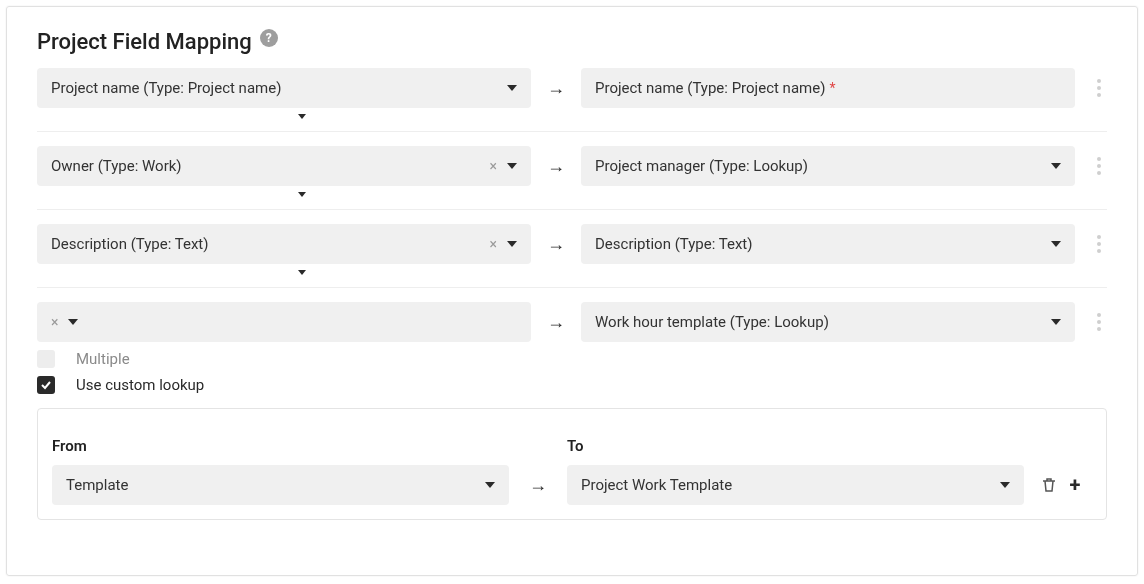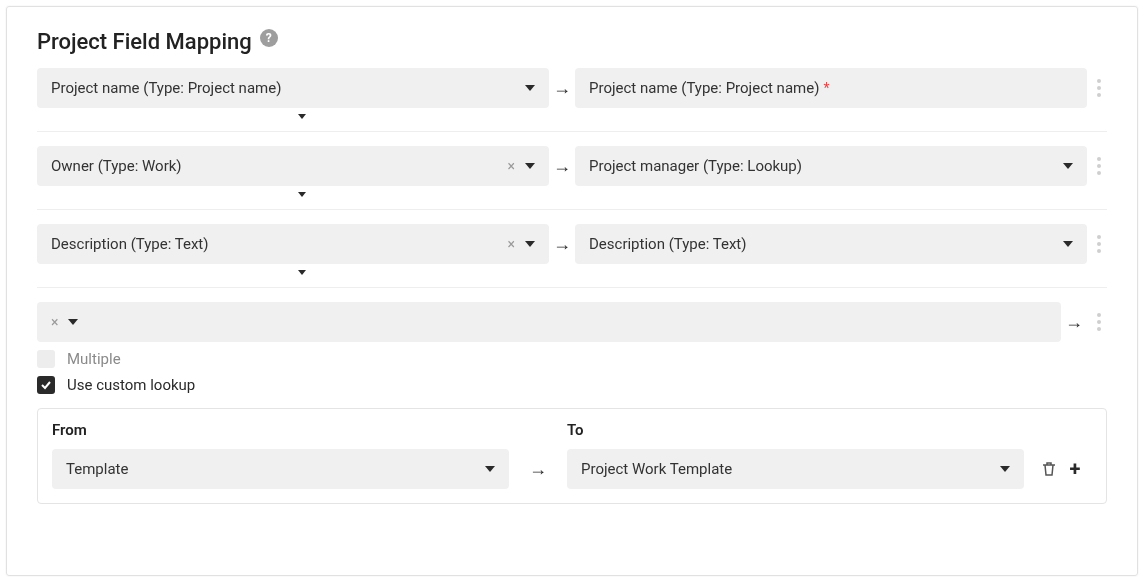--- a/index.html
+++ b/index.html
@@ -39,21 +39,21 @@
     font-size:12px;font-weight:700;
   }
 
   .mapping-block { padding:4px 0 12px 0; border-bottom:1px solid #eee; }
   .mapping-block.last { border-bottom:none; padding-bottom:4px; }
   .mapping-block + .mapping-block { margin-top:10px; }
 
   .mapping-row {
     display:flex;
     align-items:center;
-    gap:0;
+    gap:12px;
     position:relative;
   }
   .select {
     flex:1 1 0;
     background:#f0f0f0;
     height:40px;
     border-radius:4px;
     display:flex;
     align-items:center;
     padding:0 14px;
@@ -84,35 +84,35 @@
   .dots span { width:4px;height:4px;background:#cfcfcf;border-radius:50%; display:block; }
 
   .subrow {
     display:flex; align-items:center; justify-content:flex-start;
   }
   .subrow .below-caret {
     width:530px;  
     display:flex; justify-content:center; padding-top:6px;
   }
 
-  .checkbox-row { display:flex; align-items:center; gap:12px; font-size:15px; margin-top:8px; }
+  .checkbox-row { display:flex; align-items:center; gap:21px; font-size:15px; margin-top:8px; }
   .chk {
     width:18px;height:18px;border-radius:3px;display:inline-flex;align-items:center;justify-content:center;
     flex:0 0 auto;
   }
   .chk.off { background:#ededed; }
   .chk.on { background:#2a2a2a; }
   .chk.on svg { display:block; }
   .muted { color:#8a8a8a; }
 
   .lookup-panel {
     margin-top:14px;
     border:1px solid #e4e4e4;
     border-radius:4px;
-    padding:12px 14px 14px 14px;
+    padding:28px 14px 14px 14px;
   }
   .lookup-headers { display:flex; gap:16px; align-items:center; margin-bottom:10px; }
   .lookup-headers .col { flex:1 1 0; font-size:15px; font-weight:600; color:#222; }
   .lookup-headers .spacer { width:26px; flex:0 0 auto; }
   .lookup-headers .tail { width:52px; flex:0 0 auto; }
 
   .lookup-row { display:flex; gap:16px; align-items:center; }
   .lookup-row .tail-actions { display:flex; align-items:center; gap:8px; width:52px; flex:0 0 auto; }
   .icon-btn { width:18px;height:18px;display:inline-flex;align-items:center;justify-content:center;color:#555;cursor:pointer; }
   .icon-btn.add { font-size:20px; font-weight:700; color:#2a2a2a; }
@@ -215,20 +215,26 @@
 
   <div class="mapping-block last">
     <div class="mapping-row">
       <div class="select">
         <span class="actions">
           <span class="clear-x">×</span>
           <span class="caret"></span>
         </span>
       </div>
       <div class="arrow">→</div>
+      <div class="select">
+        <span class="label">Work hour template (Type: Lookup)</span>
+        <span class="actions">
+            <span class="caret"></span>
+          </span>
+      </div>
       <div class="dots">
           <span></span>
           <span></span>
           <span></span>
         </div>
     </div>
 
     <div class="checkbox-row">
       <span class="chk off"></span>
       <span class="muted">Multiple</span>

